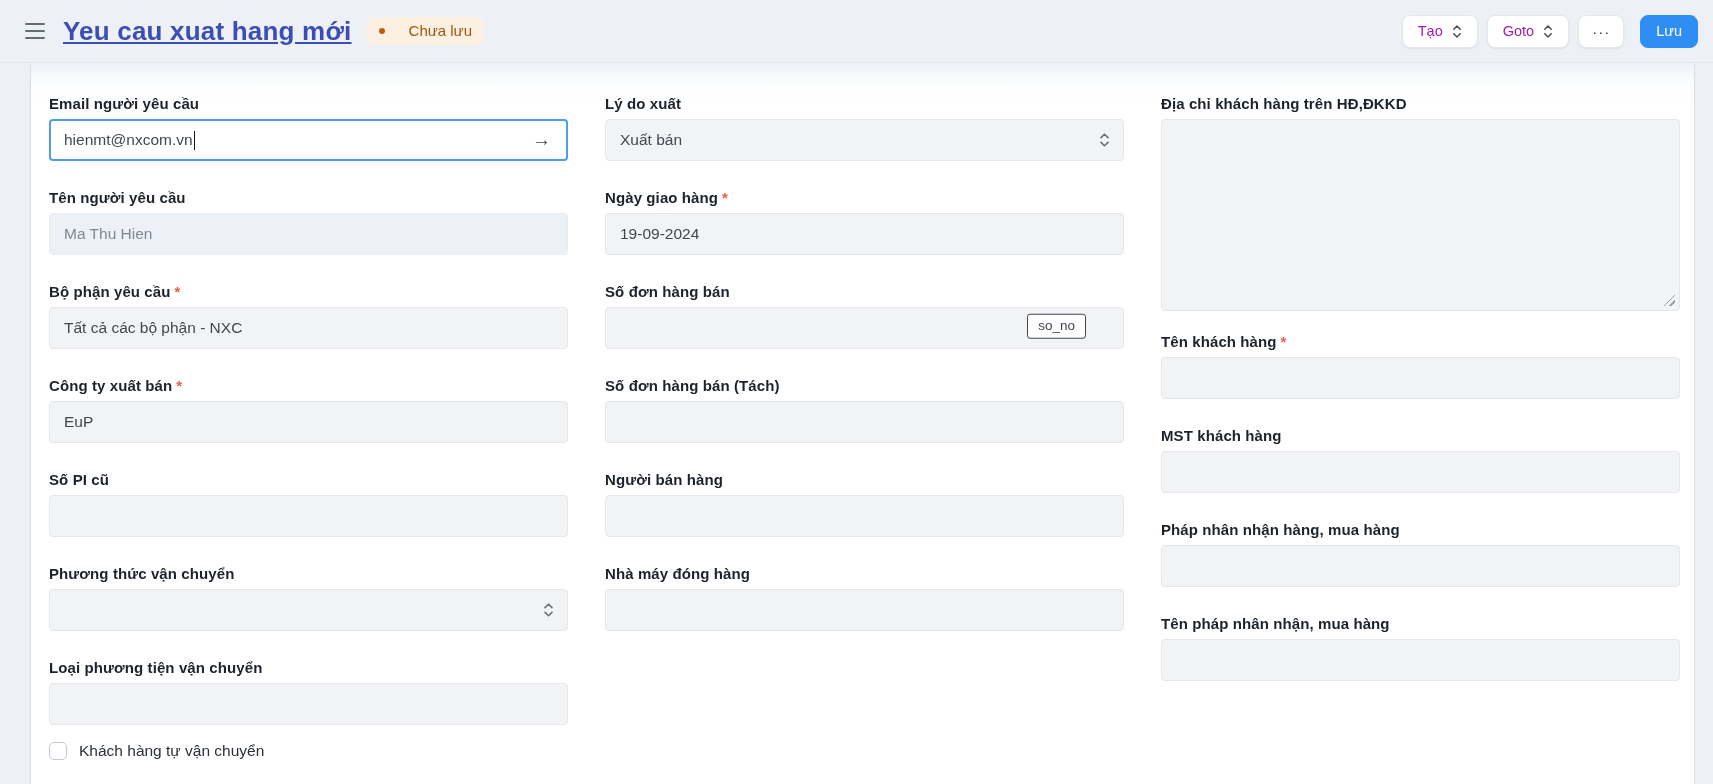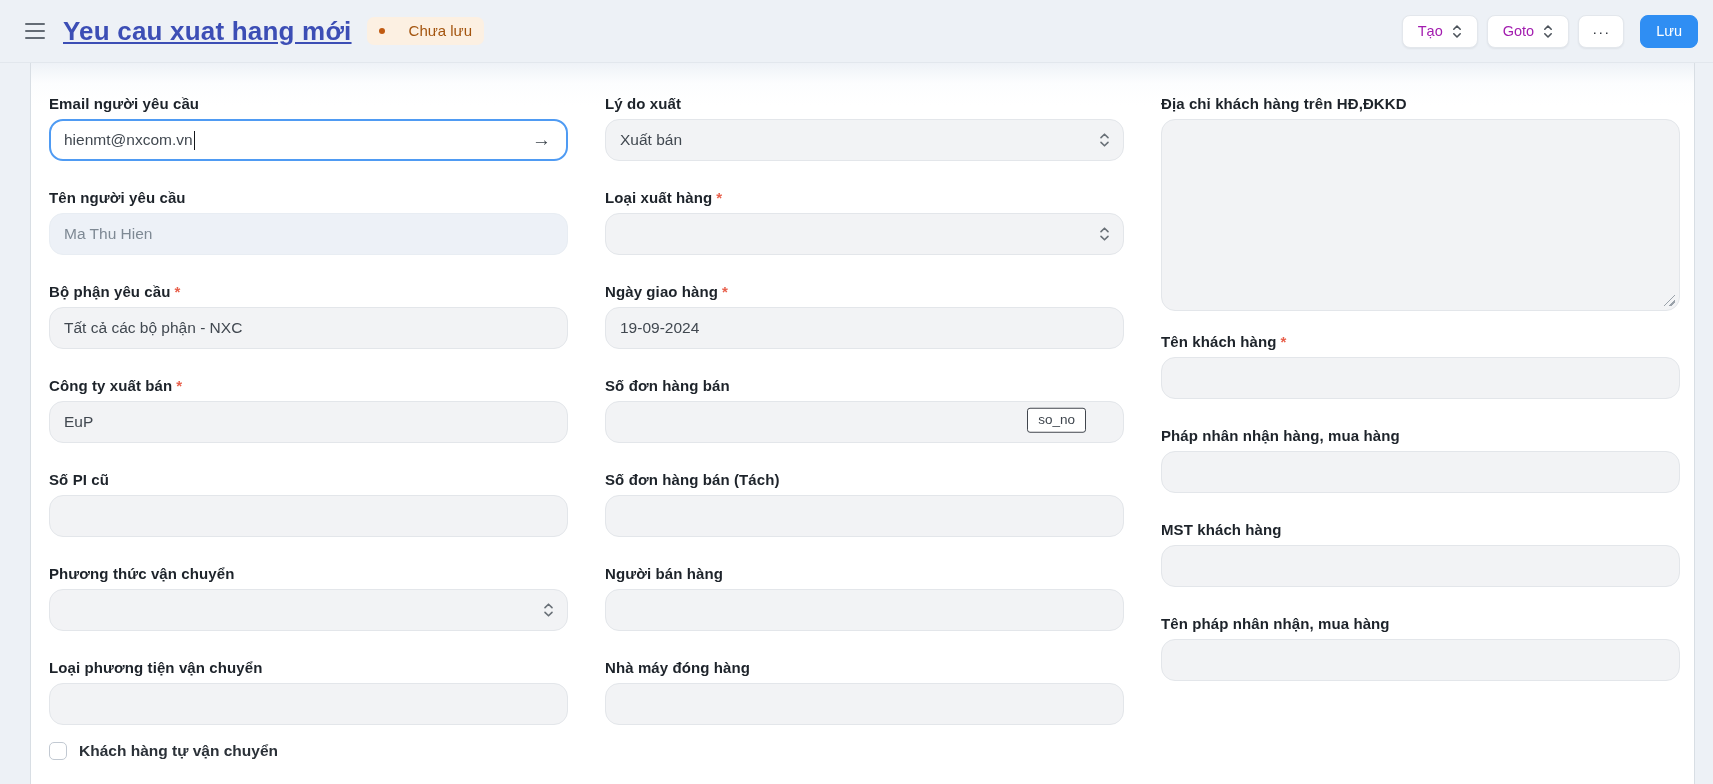--- a/index.html
+++ b/index.html
@@ -53,21 +53,21 @@
 
   .field { margin-bottom:28px; position:relative; }
   .field.no-mb { margin-bottom:0; }
   .label {
     font-size:15px; font-weight:700; color:#1d232a; margin-bottom:7px; line-height:17px; letter-spacing:.1px;
   }
   .req { color:#e8604c; margin-left:4px; font-weight:700; }
 
   .control {
     position:relative; height:42px; width:100%;
-    background:#f2f3f5; border:1px solid #e3e6ea; border-radius:14px;
+    background:#f2f3f5; border:1px solid #e3e6ea; border-radius:4px;
     display:flex; align-items:center; padding:0 14px;
     font-size:15.5px; color:#414850; cursor:text;text-align:right;
   }
   .control.select { cursor:pointer; }
   .control.readonly { background:#edf1f7; border-color:#e8edf3; color:#7e8994; }
   .control.focused { background:#ffffff; border:2px solid #4f9bf3; padding:0 13px; }
   .caret { display:inline-block; width:1.5px; height:19px; background:#15181b; margin-left:1px; position:relative; top:0; }
   .link-arrow { position:absolute; right:15px; top:50%; transform:translateY(-52%); font-size:19px; color:#3c444c; line-height:1; }
   .chevrons { position:absolute; right:13px; top:50%; transform:translateY(-50%); }
 
@@ -88,21 +88,21 @@
     cursor:nwse-resize;
   }
   .field.after-textarea { margin-top:22px; }
 
   .checkbox-row {
     margin-top:17px; display:flex; align-items:center; gap:12px; cursor:pointer;
   }
   .cb {
     width:18px; height:18px; border:1.5px solid #c2c9d2; border-radius:5px; background:#fff; flex:0 0 auto;
   }
-  .checkbox-label { font-size:15.5px; color:#2b3138; font-weight:700; }
+  .checkbox-label { font-size:15.5px; color:#2b3138; font-weight:400; }
 </style>
 </head>
 <body>
 
 <header class="topbar">
   <div class="hamburger">
     <span></span>
       <span></span>
       <span></span>
   </div>
@@ -206,30 +206,20 @@
         <div class="label"><span>Lý do xuất</span></div>
         <div class="control select">
           <span>Xuất bán</span>
           <svg class="chevrons" width="11" height="16" viewBox="0 0 11 16">
               <path d="M2 5.6 L5.5 2.2 L9 5.6" stroke="#697077" stroke-width="1.6" fill="none" stroke-linecap="round" stroke-linejoin="round"></path>
               <path d="M2 10.4 L5.5 13.8 L9 10.4" stroke="#697077" stroke-width="1.6" fill="none" stroke-linecap="round" stroke-linejoin="round"></path>
             </svg>
         </div>
       </div>
 
-      <div class="field">
-        <div class="label"><span>Loại xuất hàng</span><span class="req">*</span></div>
-        <div class="control select">
-          <span></span>
-          <svg class="chevrons" width="11" height="16" viewBox="0 0 11 16">
-              <path d="M2 5.6 L5.5 2.2 L9 5.6" stroke="#697077" stroke-width="1.6" fill="none" stroke-linecap="round" stroke-linejoin="round"></path>
-              <path d="M2 10.4 L5.5 13.8 L9 10.4" stroke="#697077" stroke-width="1.6" fill="none" stroke-linecap="round" stroke-linejoin="round"></path>
-            </svg>
-        </div>
-      </div>
 
       <div class="field">
         <div class="label"><span>Ngày giao hàng</span><span class="req">*</span></div>
         <div class="control">
           <span>19-09-2024</span>
         </div>
       </div>
 
       <div class="field">
         <div class="label"><span>Số đơn hàng bán</span></div>
@@ -271,34 +261,34 @@
         </div>
       </div>
 
       <div class="field">
         <div class="label"><span>Tên khách hàng</span><span class="req">*</span></div>
         <div class="control">
           <span></span>
         </div>
       </div>
 
-      <div class="field">
-        <div class="label"><span>Pháp nhân nhận hàng, mua hàng</span></div>
-        <div class="control">
-          <span></span>
-        </div>
-      </div>
-
       <div class="field after-textarea">
         <div class="label"><span>MST khách hàng</span></div>
         <div class="control">
           <span></span>
         </div>
       </div>
 
+      <div class="field">
+        <div class="label"><span>Pháp nhân nhận hàng, mua hàng</span></div>
+        <div class="control">
+          <span></span>
+        </div>
+      </div>
+
       <div class="field no-mb">
         <div class="label"><span>Tên pháp nhân nhận, mua hàng</span></div>
         <div class="control">
           <span></span>
         </div>
       </div>
     </div>
 
   </div>
 </main>

